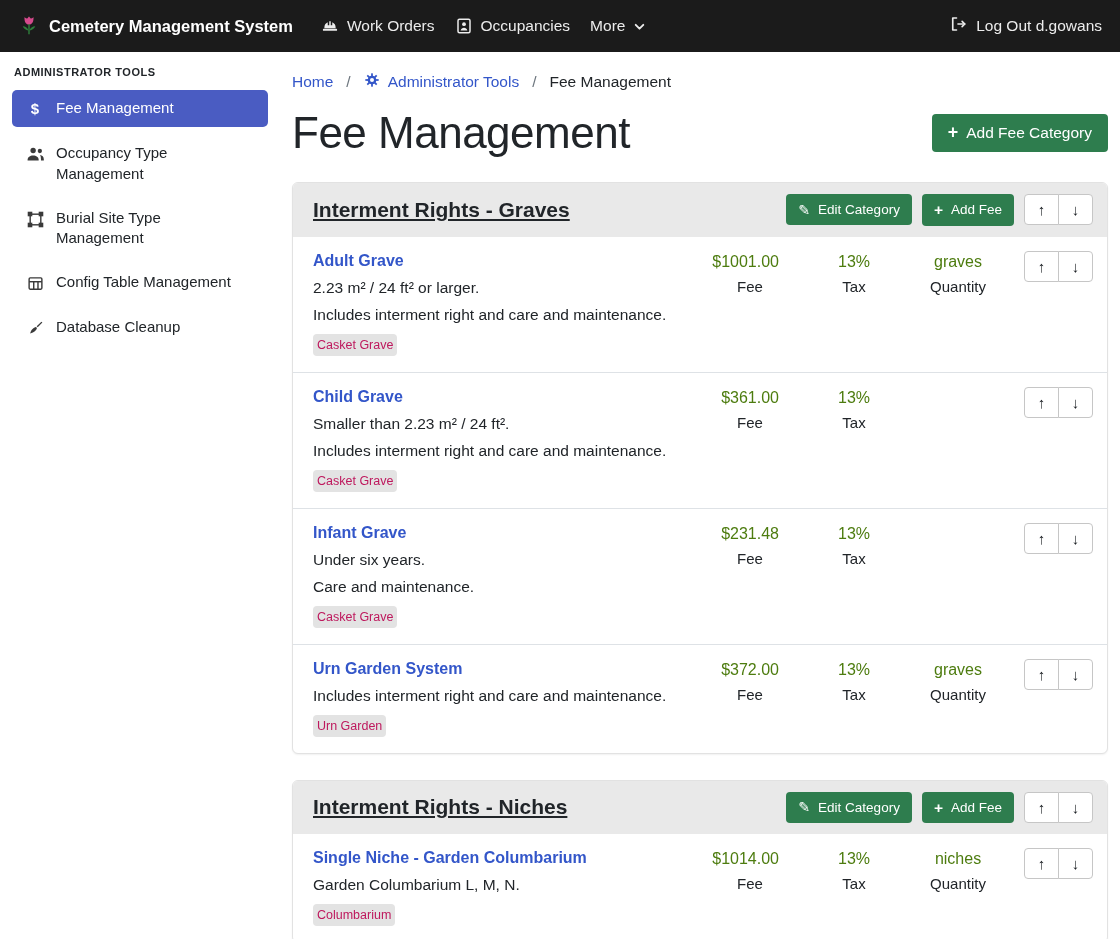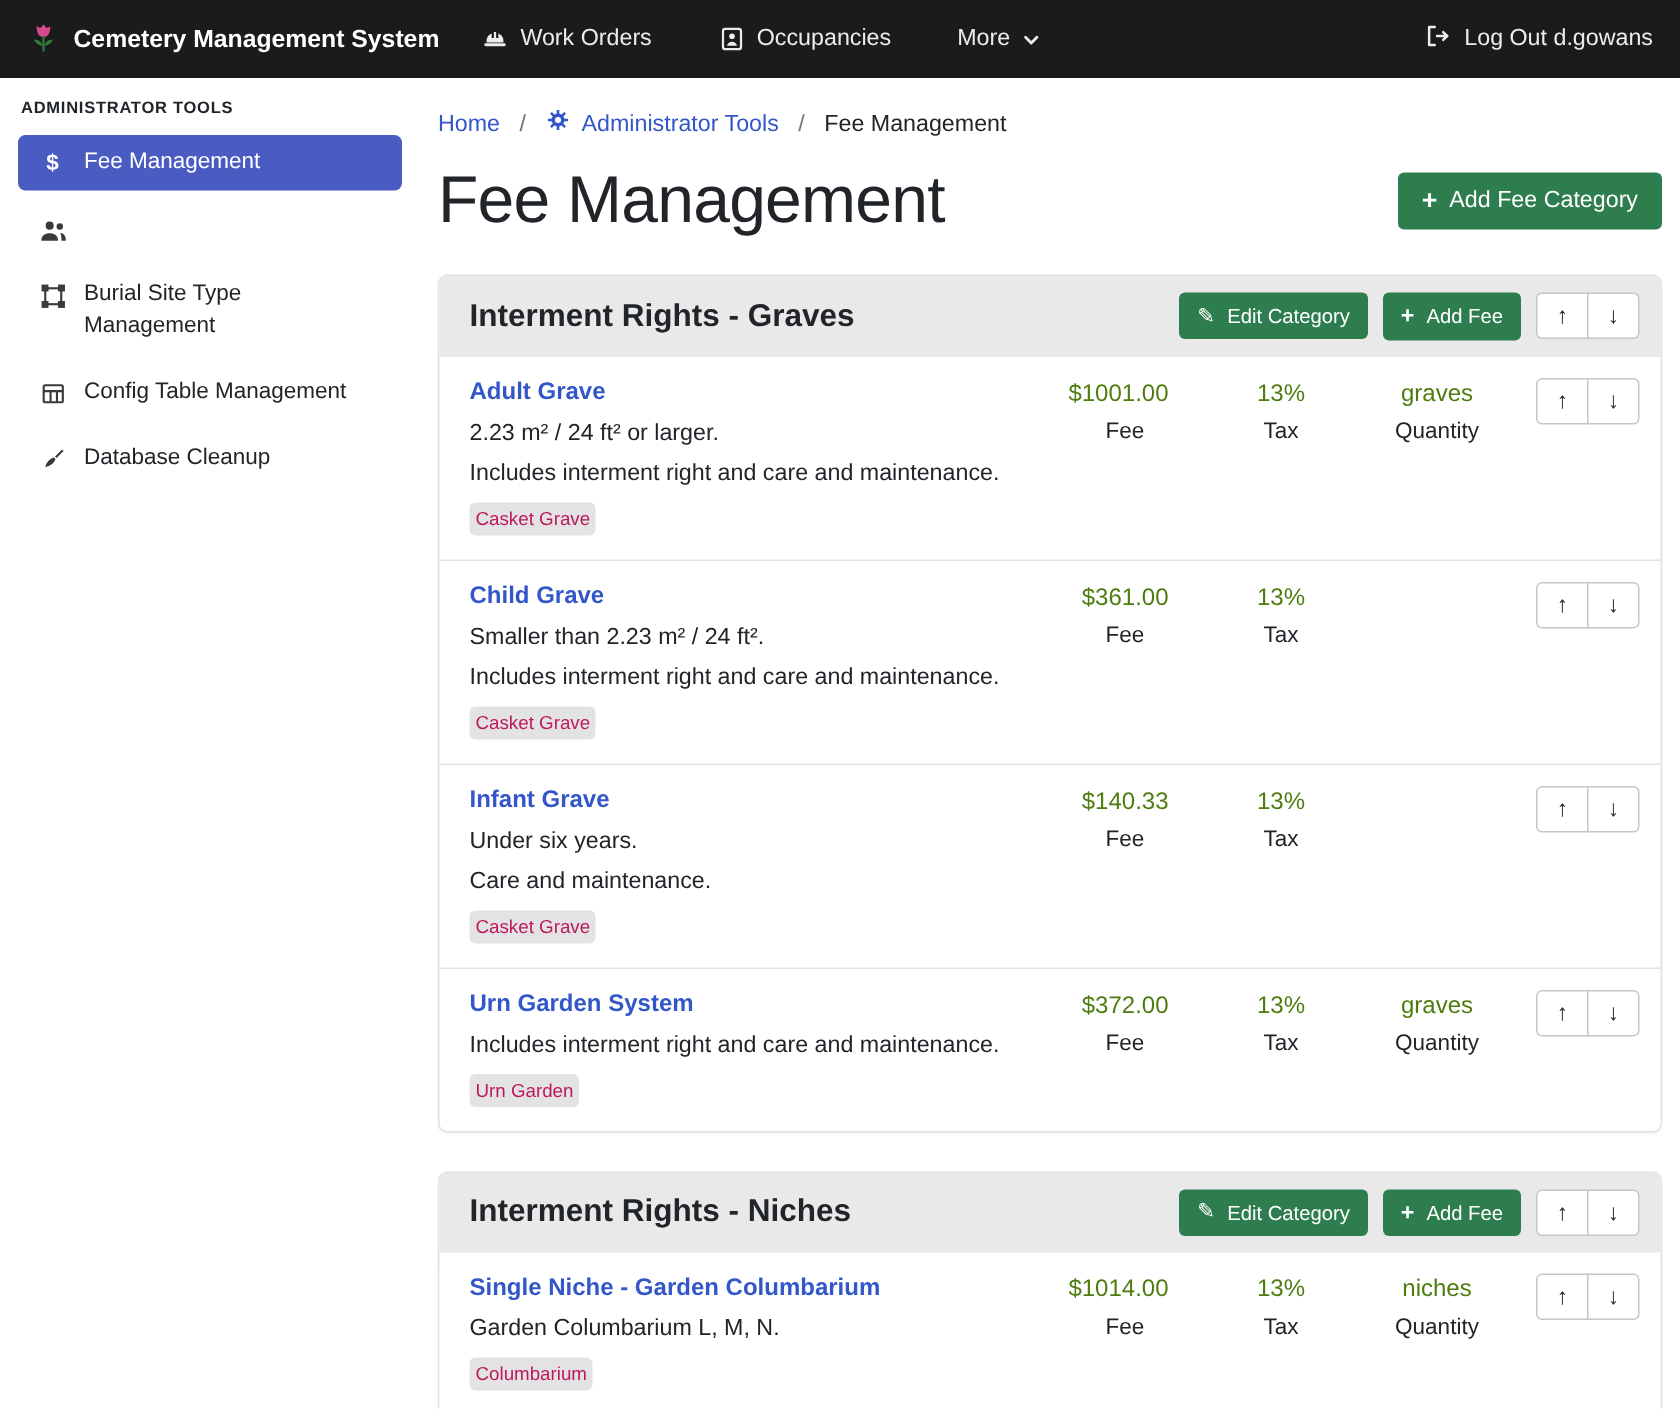--- a/index.html
+++ b/index.html
@@ -9,21 +9,21 @@
     background:#ffffff; color:#212529;
     font-family:"Liberation Sans", sans-serif;
   }
   
   .navbar {
     height:52px; background:#1b1b1b; display:flex; align-items:center;
     padding:0 18px;
   }
   .brand { display:flex; align-items:center; gap:9px; color:#ffffff; font-weight:700; font-size:16.5px; cursor:pointer; }
   .brand svg { display:block; }
-  .nav-links { display:flex; gap:44px; margin-left:28px; }
+  .nav-links { display:flex; gap:20px; margin-left:28px; }
   .nav-link { color:#ececec; font-size:15.5px; display:flex; align-items:center; gap:8px; cursor:pointer; }
   .nav-link svg { display:block; }
   .logout { margin-left:auto; color:#ececec; font-size:15.5px; display:flex; align-items:center; gap:9px; cursor:pointer; }
   
   .sidebar { position:absolute; top:52px; left:0; width:280px; bottom:0; background:#fff; padding:14px 12px; }
   .sidebar-heading { font-size:11px; font-weight:700; letter-spacing:.5px; color:#212529; text-transform:uppercase; padding:0 4px 12px 2px; }
   .side-item {
     display:flex; gap:10px; align-items:flex-start; padding:8px 12px; margin-bottom:8px;
     border-radius:5px; font-size:15px; color:#212529; cursor:pointer; line-height:1.35;
   }
@@ -50,21 +50,21 @@
   .btn-group { display:inline-flex; }
   .btn-arrow {
     width:35px; height:31px; background:#fff; border:1px solid #c6c6c6; color:#212529;
     font-size:15px; line-height:1; cursor:pointer; display:inline-flex; align-items:center; justify-content:center; padding:0;
   }
   .btn-group .btn-arrow:first-child { border-radius:4px 0 0 4px; }
   .btn-group .btn-arrow:last-child { border-radius:0 4px 4px 0; margin-left:-1px; }
   
   .card { border:1px solid #e2e2e2; border-radius:6px; margin-bottom:26px; background:#fff; box-shadow:0 1px 2px rgba(0,0,0,.06); overflow:hidden; }
   .card-header { background:#e9e9e9; padding:11px 14px 11px 20px; display:flex; align-items:center; justify-content:space-between; }
-  .card-title { font-size:21px; font-weight:600; margin:0; color:#212529; }
+  .card-title { font-size:21px; font-weight:600; margin:0; color:#212529;text-decoration:underline; }
   .header-actions { display:flex; gap:10px; align-items:center; }
   .fee-row { display:flex; align-items:flex-start; padding:14px 14px 16px 20px; border-top:1px solid #dee2e6; }
   .fee-row:first-child { border-top:none; }
   .fee-main { flex:1 1 auto; padding-right:10px; min-width:0; }
   .fee-name { font-size:16px; font-weight:700; color:#3356c9; text-decoration:none; display:inline-block; margin:1px 0 9px; cursor:pointer; }
   .fee-desc { font-size:15.5px; color:#212529; margin-bottom:9px; }
   .badge { display:inline-block; background:#e3e3e3; color:#be185d; font-size:12.5px; padding:4px 4px; border-radius:4px; margin-top:1px; }
   .fee-col { text-align:center; margin-top:2px; flex:none; }
   .col-fee { width:104px; }
   .col-tax { width:76px; margin-left:14px; }
@@ -139,20 +139,21 @@
 
   <div class="side-item">
     <span class="s-icon">
       <svg width="19" height="16" viewBox="0 0 24 20" fill="currentColor">
         <circle cx="9" cy="5.5" r="3.4"></circle>
         <path d="M2 17.5c0-3.4 3.1-5.6 7-5.6s7 2.2 7 5.6v.8H2z"></path>
         <circle cx="17.5" cy="6.2" r="2.7"></circle>
         <path d="M17.8 11.4c2.7.5 4.7 2.4 4.7 5.1v1.8h-3.6v-1.8c0-2-.4-3.7-1.1-5.1z"></path>
       </svg>
     </span>
+    <span class="lbl">Occupancy Type Management</span>
   </div>
 
   <div class="side-item">
     <span class="s-icon">
       <svg width="17" height="17" viewBox="0 0 24 24">
         <rect x="4.5" y="4.5" width="15" height="15" fill="none" stroke="currentColor" stroke-width="2"></rect>
         <rect x="1" y="1" width="6.5" height="6.5" fill="currentColor"></rect>
         <rect x="16.5" y="1" width="6.5" height="6.5" fill="currentColor"></rect>
         <rect x="1" y="16.5" width="6.5" height="6.5" fill="currentColor"></rect>
         <rect x="16.5" y="16.5" width="6.5" height="6.5" fill="currentColor"></rect>
@@ -307,21 +308,21 @@
   <div class="fee-row">
     <div class="fee-main">
       <a class="fee-name">Infant Grave</a>
       <div class="fee-descs">
                 <div class="fee-desc">Under six years.</div>
                 <div class="fee-desc">Care and maintenance.</div>
               </div>
       <span class="badge">Casket Grave</span>
     </div>
     <div class="fee-col col-fee">
-      <div class="col-value">$140.33</div>
+      <div class="col-value">$231.48</div>
       <div class="col-label">Fee</div>
     </div>
     <div class="fee-col col-tax">
       <div class="col-value">13%</div>
       <div class="col-label">Tax</div>
     </div>
     <div class="fee-col col-qty">
       <div class="col-value"></div>
       <div class="col-label"></div>
     </div>

